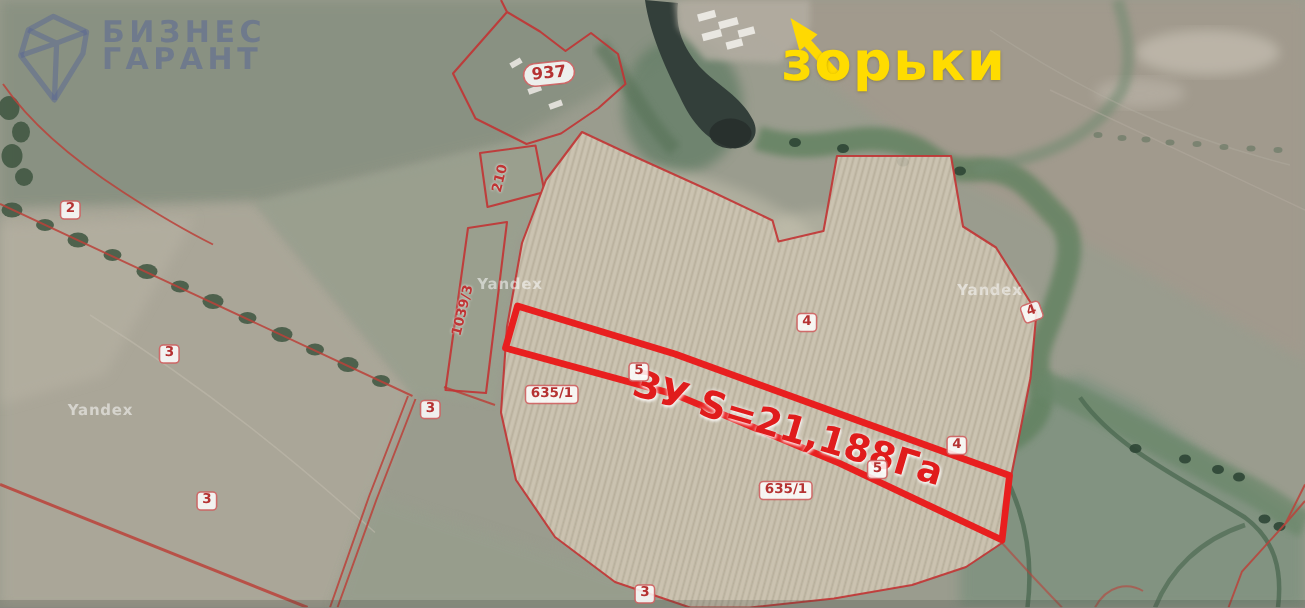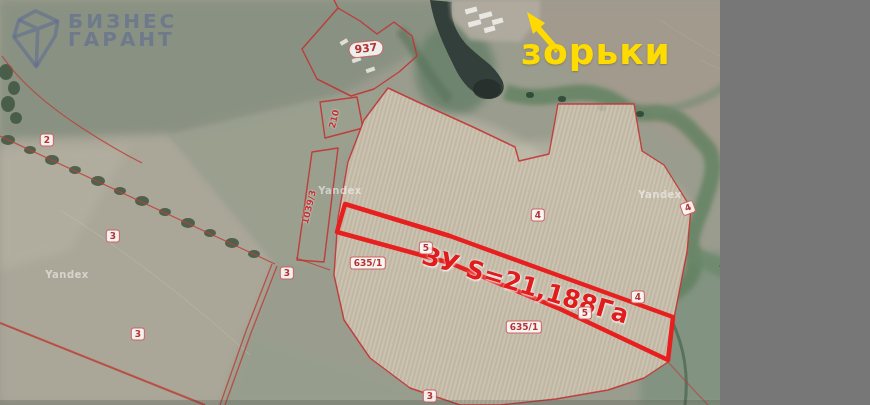--- a/index.html
+++ b/index.html
@@ -1,34 +1,34 @@
 <!DOCTYPE html>
 <html><head>
 <meta charset="utf-8">
 <style>
   html,body{margin:0;padding:0;background:#777;}
   .stage{
-    position:relative;width:720px;height:405px;overflow:hidden;
+    position:relative;width:870px;height:405px;overflow:hidden;
     font-family:"DejaVu Sans","Liberation Sans",sans-serif;
     background:#9a9c8e;
   }
   .stage svg.terrain{position:absolute;left:0;top:0;}
   .ovl{position:absolute;white-space:nowrap;}
 
   
   .logo{left:10px;top:6px;display:flex;align-items:flex-start;gap:4px;opacity:.92;}
   .logo .txt{display:flex;flex-direction:column;margin-top:6px;}
   .logo .txt span{
     font-weight:bold;font-size:20px;line-height:18px;letter-spacing:3px;
     color:rgba(85,100,150,.55);
   }
 
   
   .callout{
-    left:521px;top:34px;font-weight:bold;font-size:36px;line-height:1;
+    left:521px;top:24px;font-weight:bold;font-size:36px;line-height:1;
     color:#ffdc00;letter-spacing:1px;
     text-shadow:0 1px 2px rgba(80,70,0,.35);
   }
 
   
   .hl-label{
     left:427px;top:241px;transform:rotate(16.5deg);transform-origin:left top;
     font-weight:bold;font-size:25px;color:#e01c1c;letter-spacing:0px;
     text-shadow:0 0 3px rgba(255,255,255,.9),1px 1px 2px rgba(255,255,255,.8);
   }

